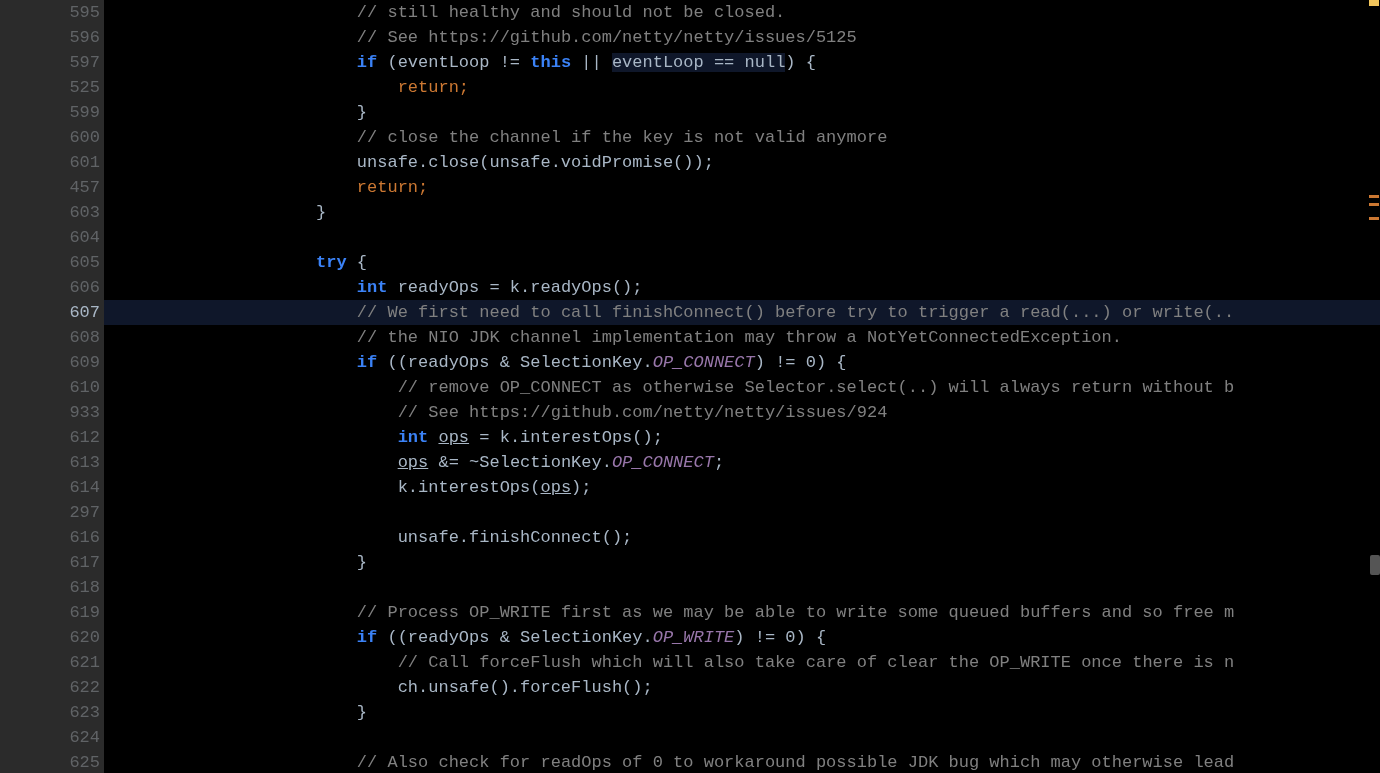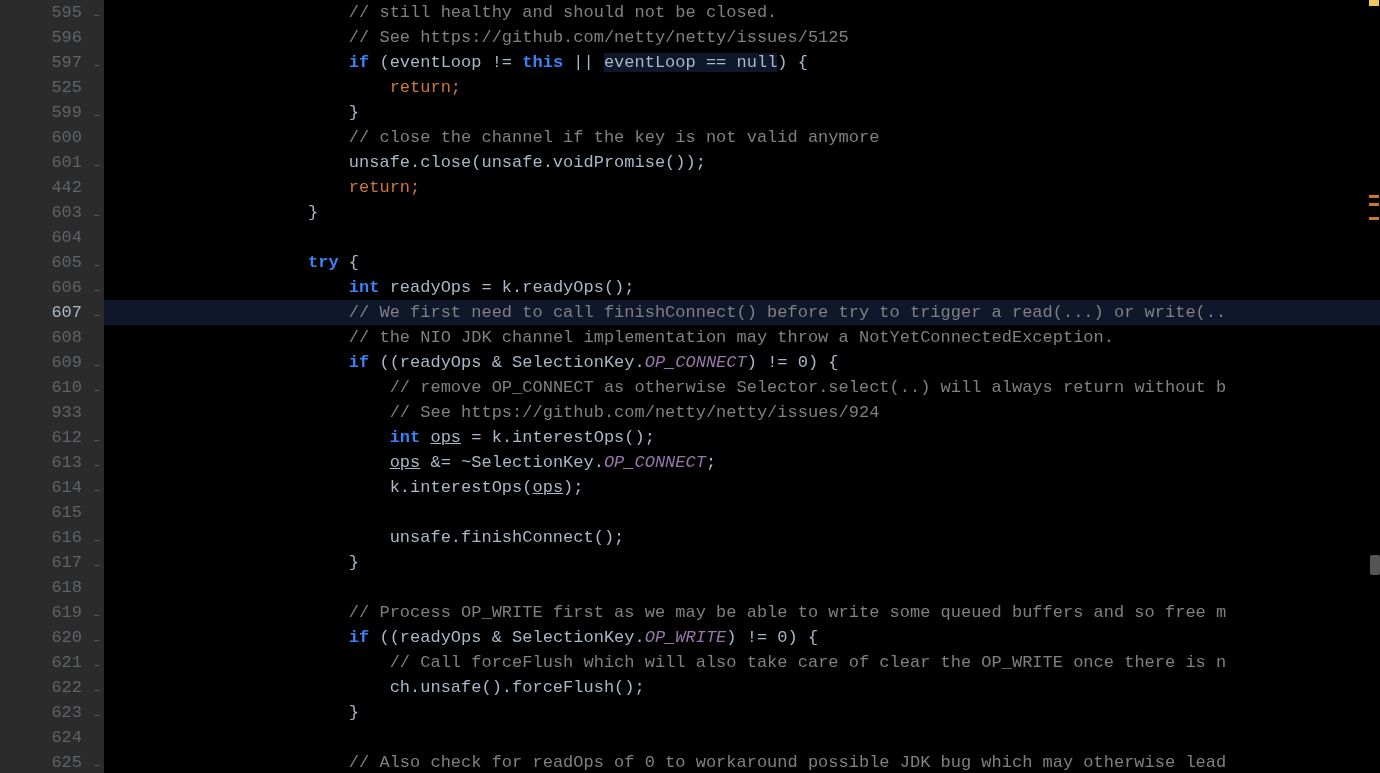--- a/index.html
+++ b/index.html
@@ -17,21 +17,21 @@
     display: flex;
     height: 100%;
     width: 100%;
   }
   .gutter {
     background: #2b2b2b;
     width: 104px;
     flex-shrink: 0;
     color: #606366;
     text-align: right;
-    padding-right: 22px;
+    padding-right: 4px;
     user-select: none;
     position: relative;
   }
   .gutter-line {
     height: 25px;
     position: relative;
   }
   .gutter-line.current {
     color: #a9b7c6;
   }
@@ -46,20 +46,21 @@
   }
   .code-area {
     flex: 1;
     background: #000;
     white-space: pre;
     overflow: hidden;
     position: relative;
   }
   .code-line {
     height: 25px;
+    padding-left: 8px;
   }
   .code-line.current {
     background: #0f172a;
   }
   
   .kw { color: #3b82f6; font-weight: bold; }
   .kw2 { color: #cc7832; }
   .cmt { color: #808080; }
   .prop { color: #9876aa; font-style: italic; }
   .plain { color: #a9b7c6; }
@@ -97,34 +98,34 @@
 
 <div class="editor">
   <div class="gutter" id="gutter">
       <div class="gutter-line">595<span class="fold-mark">−</span></div>
       <div class="gutter-line">596</div>
       <div class="gutter-line">597<span class="fold-mark">−</span></div>
       <div class="gutter-line">525</div>
       <div class="gutter-line">599<span class="fold-mark">−</span></div>
       <div class="gutter-line">600</div>
       <div class="gutter-line">601<span class="fold-mark">−</span></div>
-      <div class="gutter-line">442</div>
+      <div class="gutter-line">457</div>
       <div class="gutter-line">603<span class="fold-mark">−</span></div>
       <div class="gutter-line">604</div>
       <div class="gutter-line">605<span class="fold-mark">−</span></div>
       <div class="gutter-line">606<span class="fold-mark">−</span></div>
       <div class="gutter-line current">607<span class="fold-mark">−</span></div>
       <div class="gutter-line">608</div>
       <div class="gutter-line">609<span class="fold-mark">−</span></div>
       <div class="gutter-line">610<span class="fold-mark">−</span></div>
       <div class="gutter-line">933</div>
       <div class="gutter-line">612<span class="fold-mark">−</span></div>
       <div class="gutter-line">613<span class="fold-mark">−</span></div>
       <div class="gutter-line">614<span class="fold-mark">−</span></div>
-      <div class="gutter-line">615</div>
+      <div class="gutter-line">297</div>
       <div class="gutter-line">616<span class="fold-mark">−</span></div>
       <div class="gutter-line">617<span class="fold-mark">−</span></div>
       <div class="gutter-line">618</div>
       <div class="gutter-line">619<span class="fold-mark">−</span></div>
       <div class="gutter-line">620<span class="fold-mark">−</span></div>
       <div class="gutter-line">621<span class="fold-mark">−</span></div>
       <div class="gutter-line">622<span class="fold-mark">−</span></div>
       <div class="gutter-line">623<span class="fold-mark">−</span></div>
       <div class="gutter-line">624</div>
       <div class="gutter-line">625<span class="fold-mark">−</span></div>

